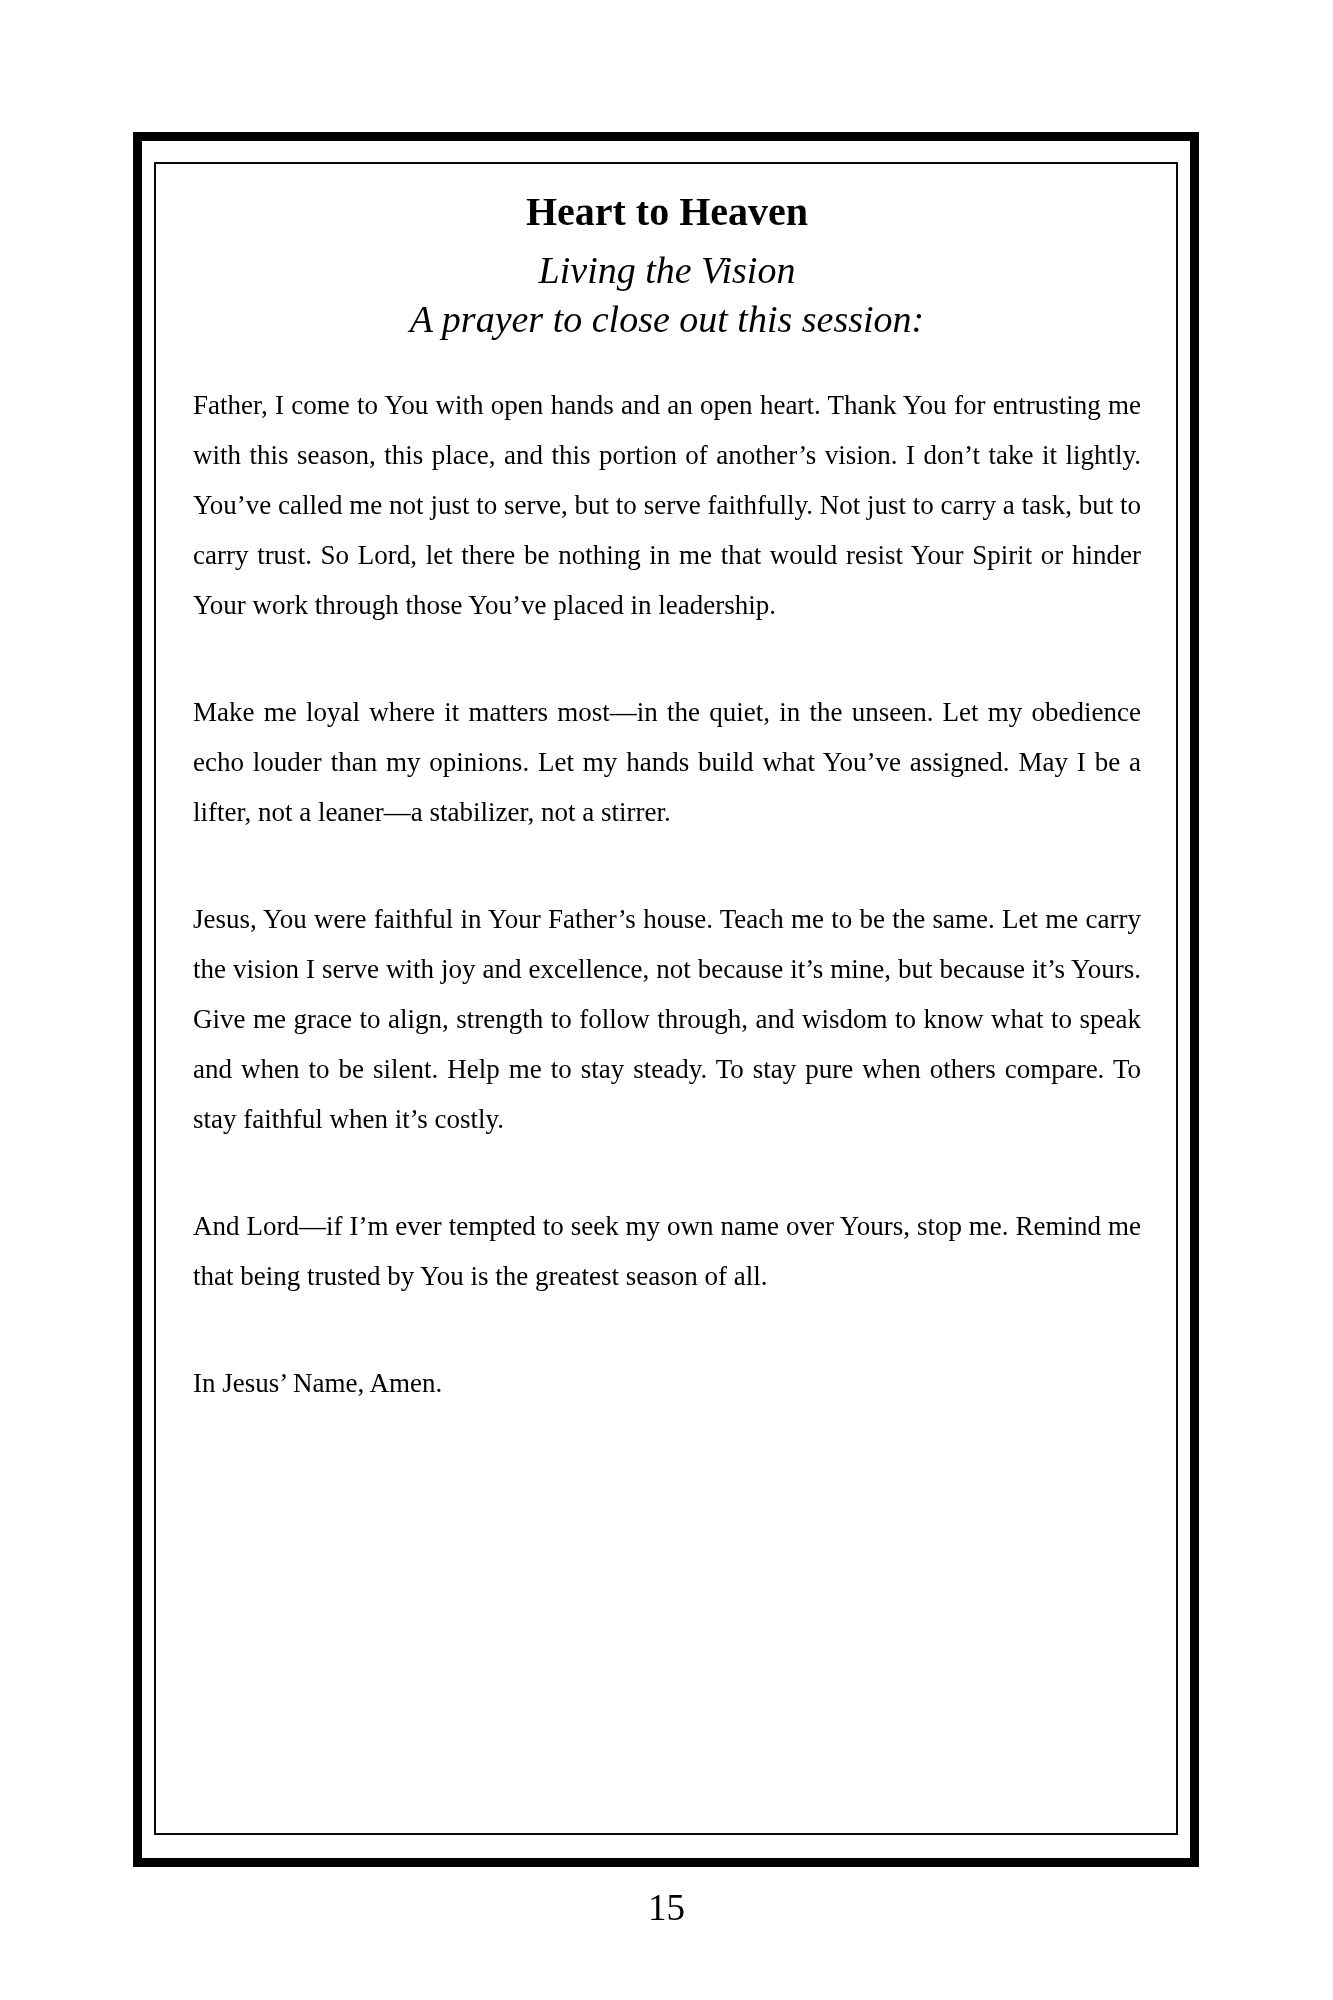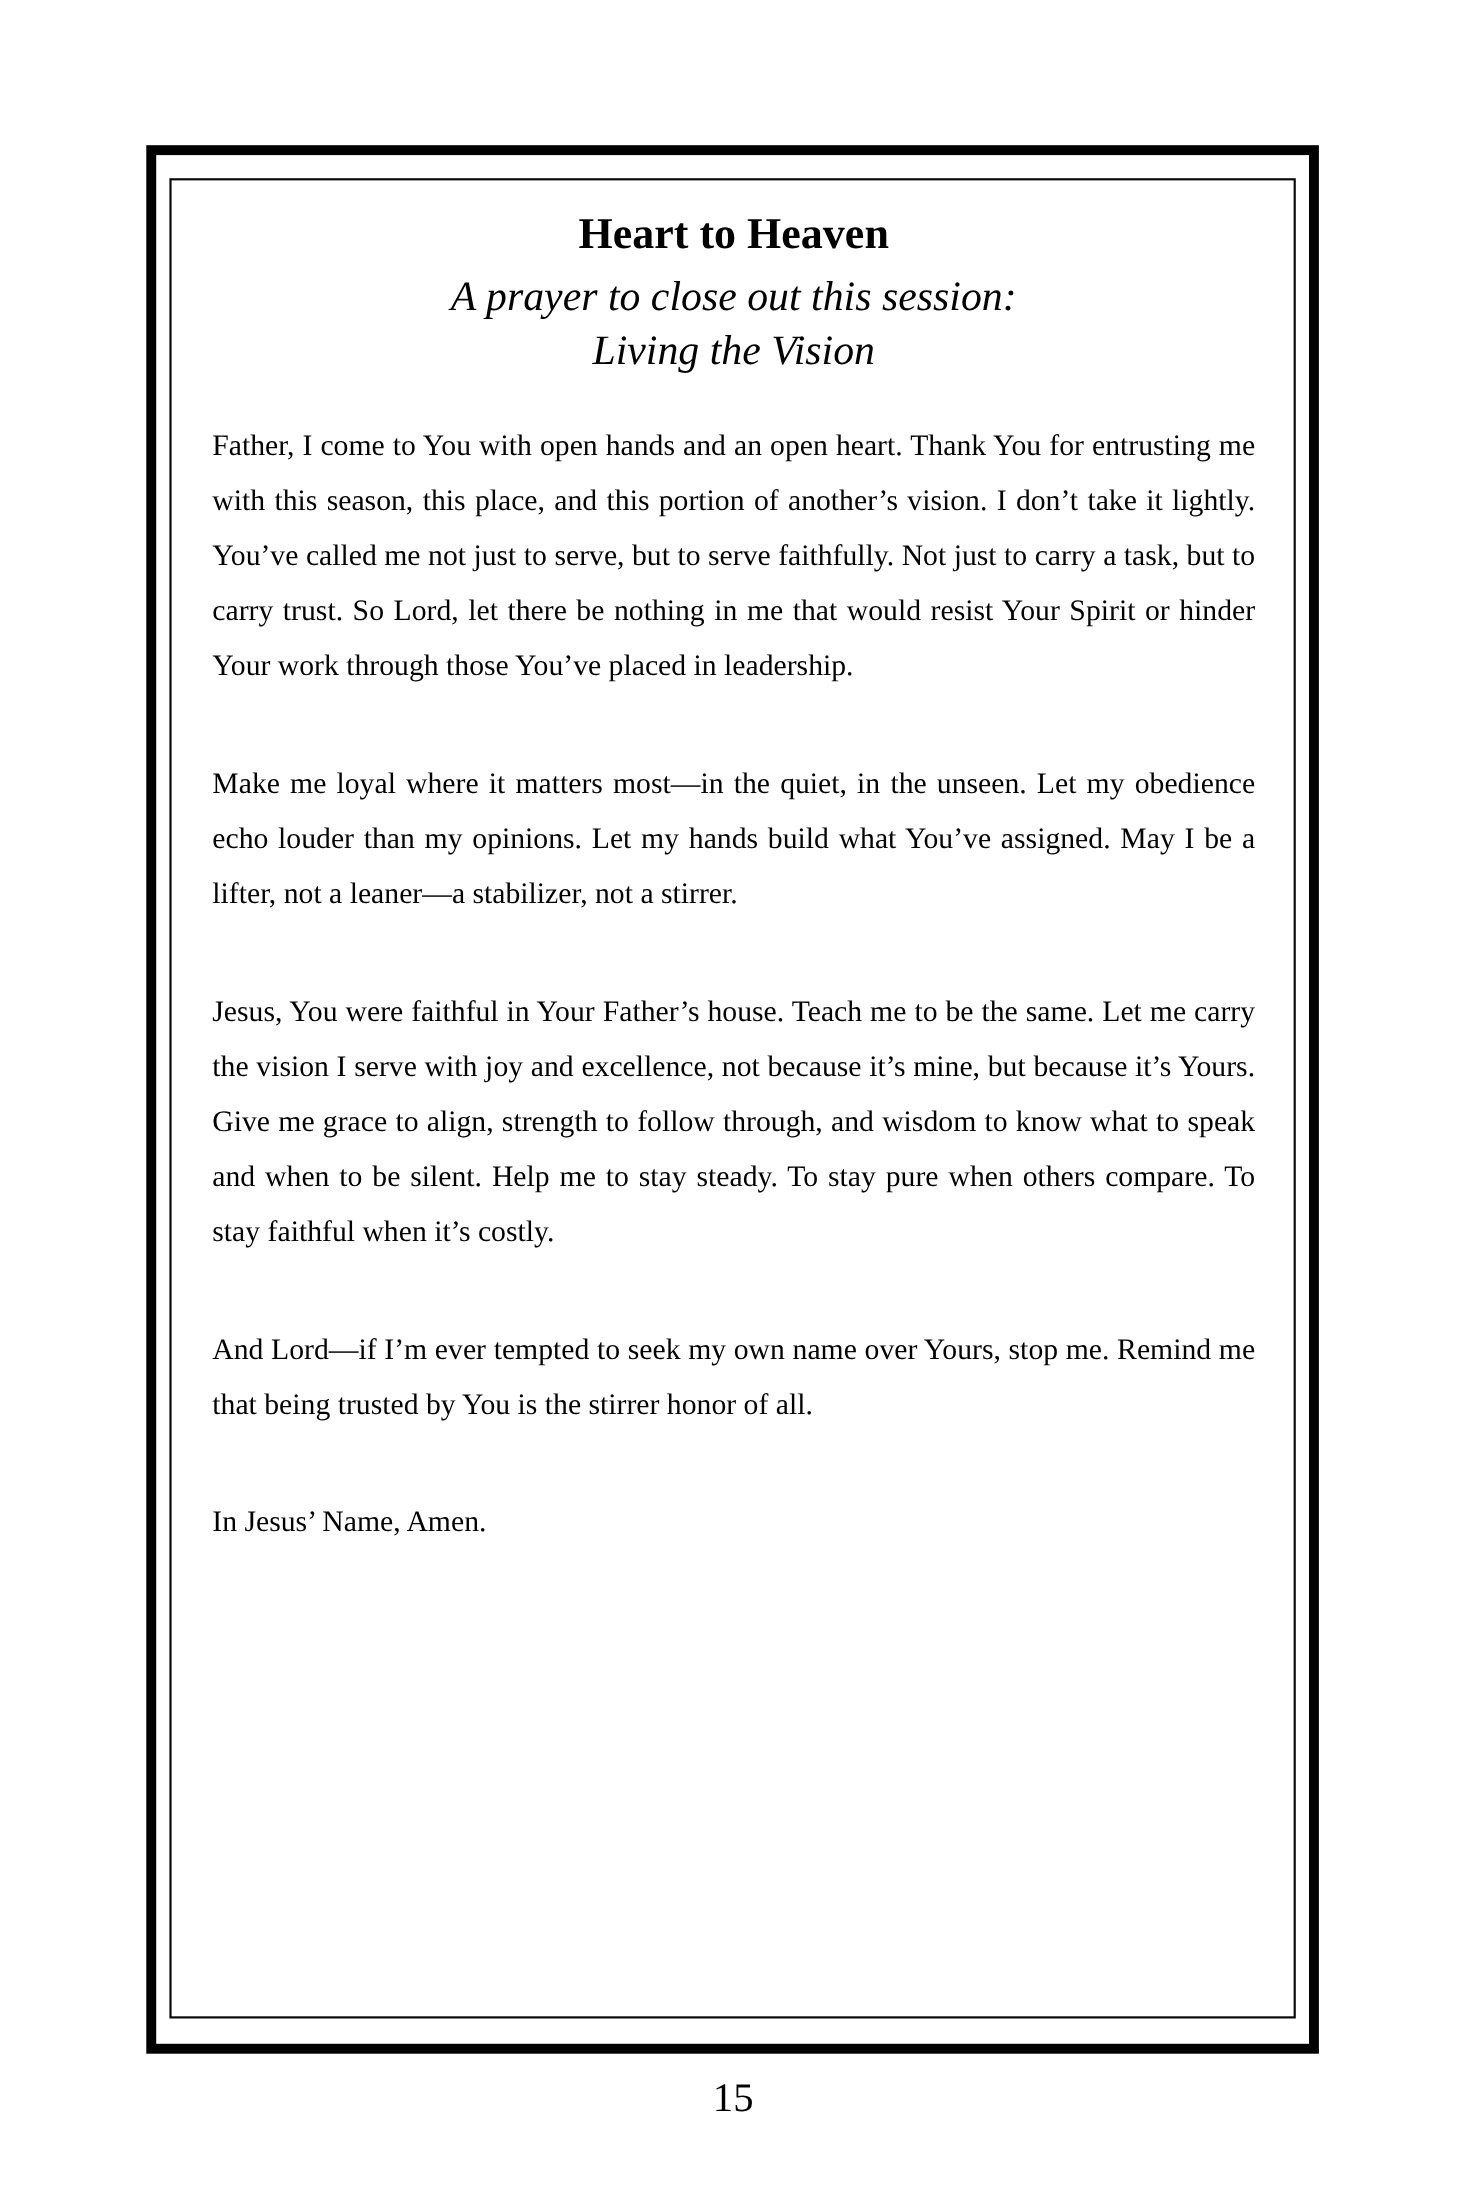--- a/index.html
+++ b/index.html
@@ -86,29 +86,29 @@
 
 <div class="page">
 
   <div class="outer-frame">
     <div class="inner-frame">
       <div class="content">
 
         <h1 class="title">Heart to Heaven</h1>
 
         <div class="subtitle">
+          <span class="subtitle-line">Living the Vision</span>
           <span class="subtitle-line">A prayer to close out this session:</span>
-          <span class="subtitle-line">Living the Vision</span>
         </div>
 
         <div class="body-text">
           <p class="para">Father, I come to You with open hands and an open heart. Thank You for entrusting me with this season, this place, and this portion of another’s vision. I don’t take it lightly. You’ve called me not just to serve, but to serve faithfully. Not just to carry a task, but to carry trust. So Lord, let there be nothing in me that would resist Your Spirit or hinder Your work through those You’ve placed in leadership.</p>
           <p class="para">Make me loyal where it matters most—in the quiet, in the unseen. Let my obedience echo louder than my opinions. Let my hands build what You’ve assigned. May I be a lifter, not a leaner—a stabilizer, not a stirrer.</p>
           <p class="para">Jesus, You were faithful in Your Father’s house. Teach me to be the same. Let me carry the vision I serve with joy and excellence, not because it’s mine, but because it’s Yours. Give me grace to align, strength to follow through, and wisdom to know what to speak and when to be silent. Help me to stay steady. To stay pure when others compare. To stay faithful when it’s costly.</p>
-          <p class="para">And Lord—if I’m ever tempted to seek my own name over Yours, stop me. Remind me that being trusted by You is the stirrer honor of all.</p>
+          <p class="para">And Lord—if I’m ever tempted to seek my own name over Yours, stop me. Remind me that being trusted by You is the greatest season of all.</p>
           <p class="para">In Jesus’ Name, Amen.</p>
         </div>
 
       </div>
     </div>
   </div>
 
   <div class="page-number">15</div>
 
 </div>

